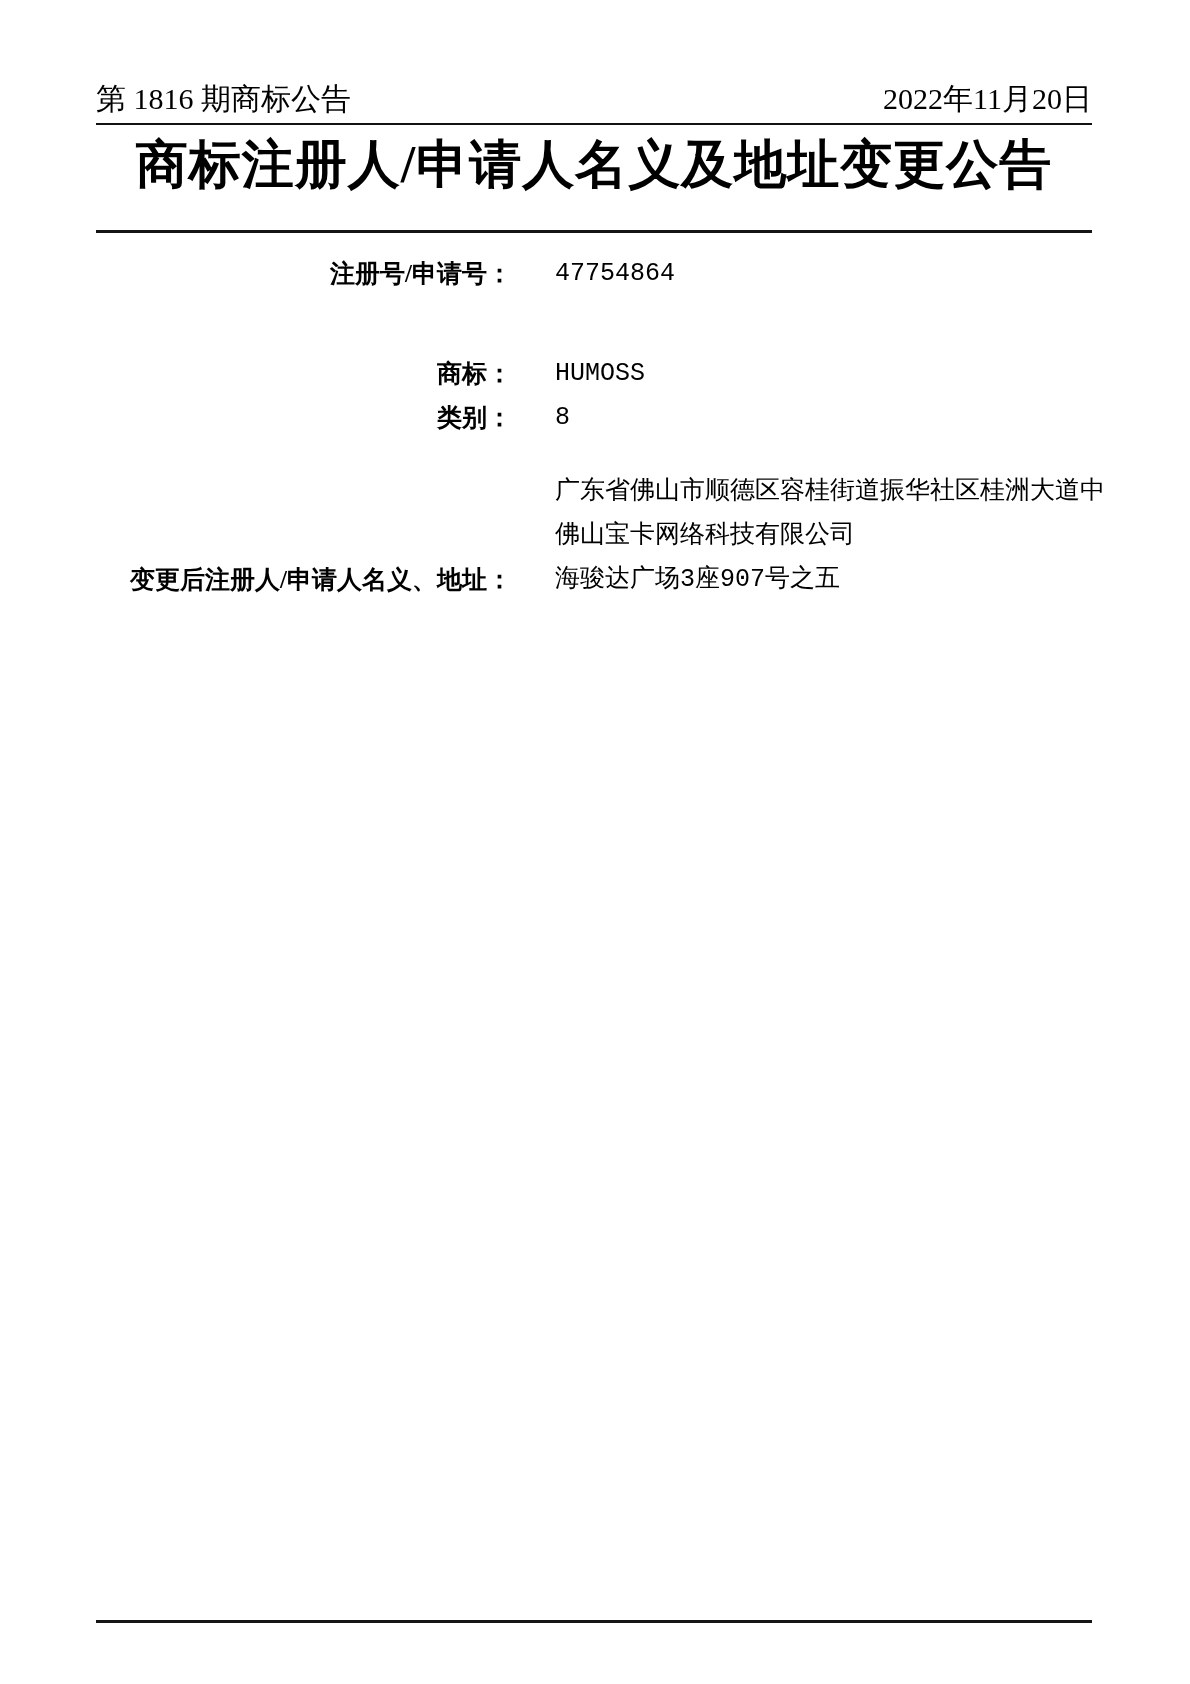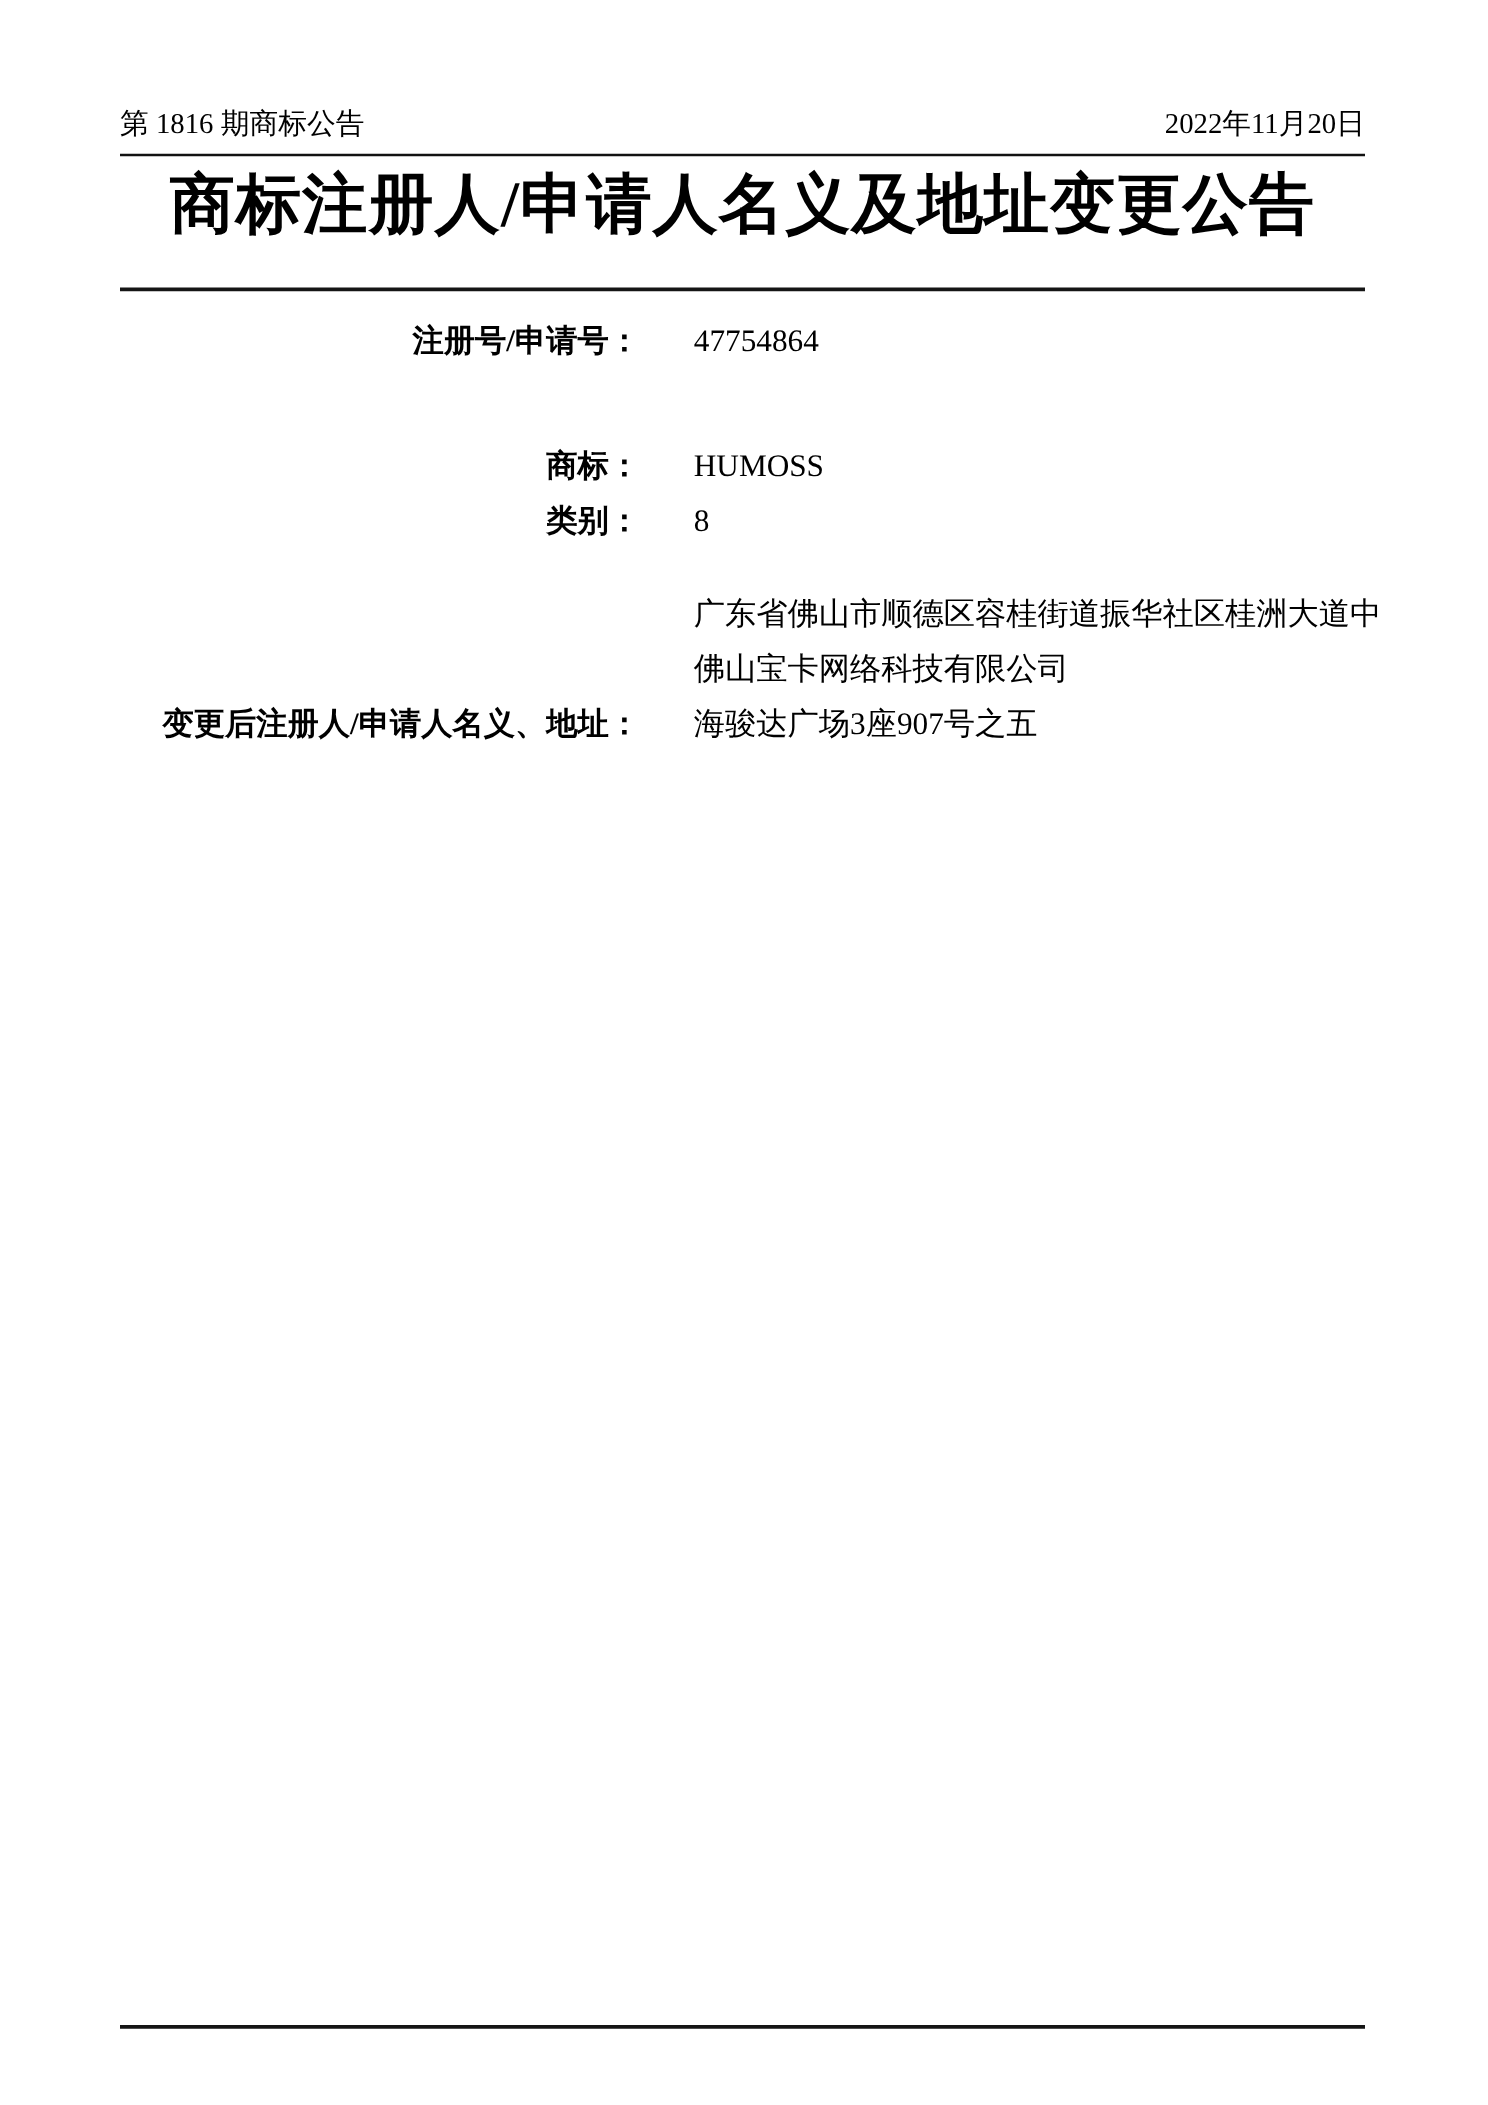--- a/index.html
+++ b/index.html
@@ -20,21 +20,21 @@
     width: 100%;
     height: 100%;
     box-sizing: border-box;
     padding: 0 98px 0 96px;
   }
   .header {
     margin-top: 82px;
     display: flex;
     justify-content: space-between;
     align-items: flex-end;
-    font-size: 23px;
+    font-size: 30px;
     line-height: 34px;
     font-family: Liberation Serif, serif;
   }
   .header-line {
     border-top: 2px solid #111111;
     margin-top: 7px;
     height: 0;
   }
   .doc-title {
     margin-top: 14px;
@@ -61,20 +61,21 @@
   .field-label {
     width: 416px;
     flex: 0 0 416px;
     text-align: right;
     font-weight: bold;
     white-space: nowrap;
   }
   .field-value {
     margin-left: 43px;
     flex: 1 1 auto;
+    font-family: Liberation Mono, monospace;
   }
   .value-line {
     white-space: nowrap;
   }
   .row-1 { margin-top: 19px; }
   .row-2 { margin-top: 56px; }
   .row-3 { }
   .row-4 { margin-top: 46px; }
   .row-5 { margin-top: 30px; }
   .bottom-line {

